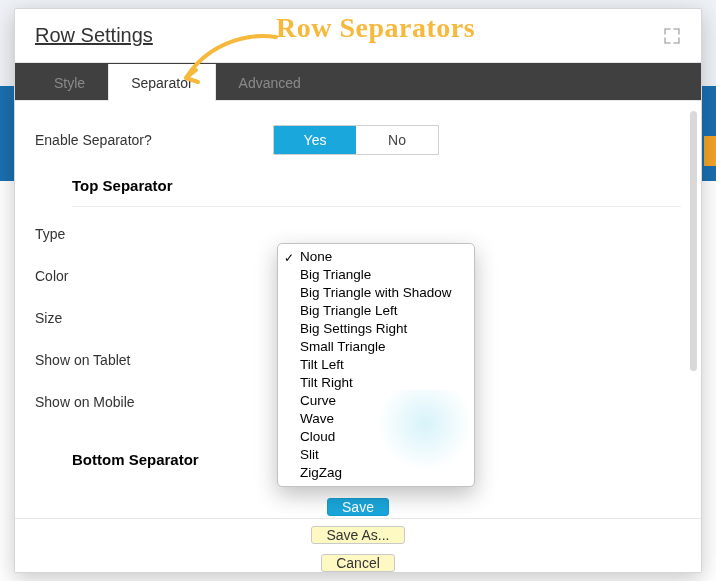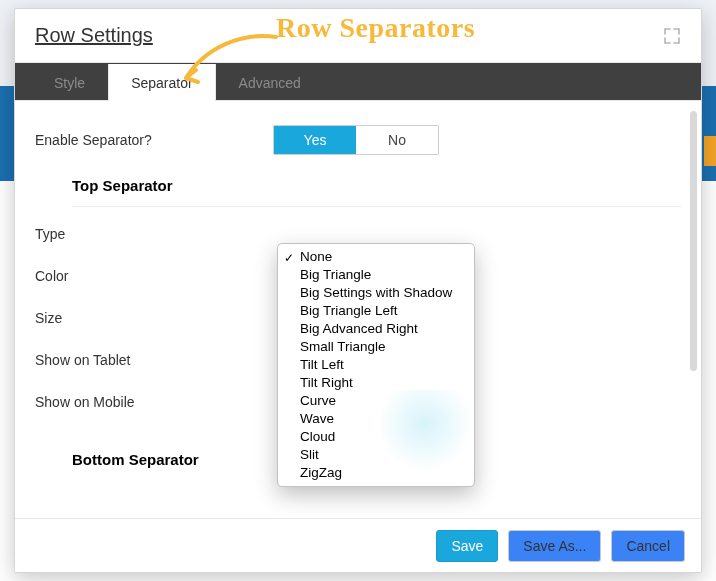--- a/index.html
+++ b/index.html
@@ -87,25 +87,25 @@
   }
   .dropdown-item.hl-soft::after{
     content:""; position:absolute; right:4px; top:-2px; width:90px; height:84px;
     background:radial-gradient(circle at 50% 40%, rgba(140,220,240,0.35), rgba(140,220,240,0) 70%);
     pointer-events:none;
   }
 
   
   .modal-footer {
     border-top:1px solid #e7e7e7; height:54px; display:flex; align-items:center; justify-content:flex-end;
-    gap:10px; padding:0 16px; background:#fff;
+    gap:10px; padding:0 16px; background:#fff;flex-direction:column;
   }
   .btn {
     height:32px; padding:0 14px; border:1px solid #c9c9c9; border-radius:3px;
-    background:#3b82f6; color:#333; font-size:14px; cursor:pointer;
+    background:#fef9c3; color:#333; font-size:14px; cursor:pointer;
     display:inline-flex; align-items:center;
   }
   .btn-primary {
     background:#1aa7dc; border-color:#169ccd; color:#fff;
   }
 
   
   .annotation {
     position:absolute; left:276px; top:12px; z-index:200; pointer-events:none;
     font-family:"Comic Sans MS","Marker Felt","Segoe Script",cursive;
@@ -183,27 +183,27 @@
 
     <div class="dropdown" id="type-dropdown">
         <div class="dropdown-item">
           <span class="check">✓</span>
           <span>None</span>
         </div>
         <div class="dropdown-item">
           <span>Big Triangle</span>
         </div>
         <div class="dropdown-item">
-          <span>Big Settings with Shadow</span>
+          <span>Big Triangle with Shadow</span>
         </div>
         <div class="dropdown-item">
           <span>Big Triangle Left</span>
         </div>
         <div class="dropdown-item">
-          <span>Big Advanced Right</span>
+          <span>Big Settings Right</span>
         </div>
         <div class="dropdown-item">
           <span>Small Triangle</span>
         </div>
         <div class="dropdown-item">
           <span>Tilt Left</span>
         </div>
         <div class="dropdown-item">
           <span>Tilt Right</span>
         </div>

